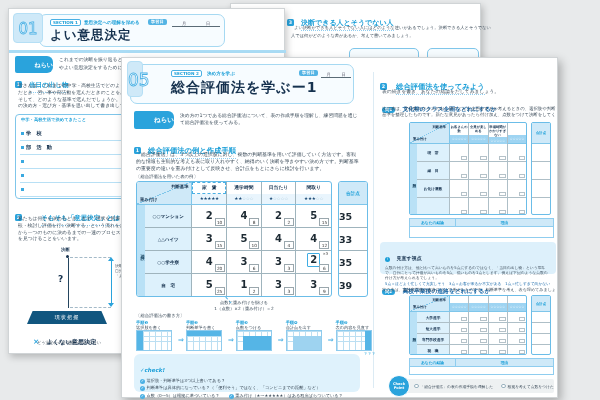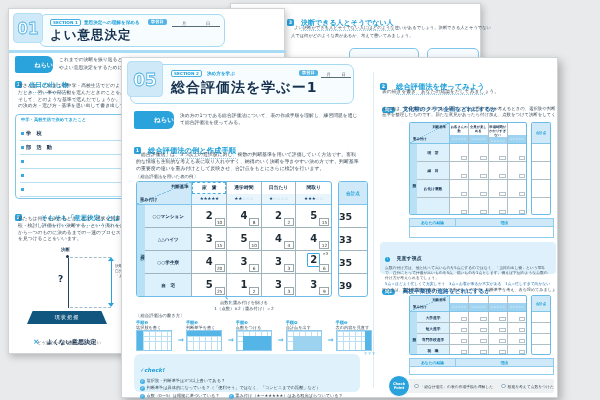--- a/index.html
+++ b/index.html
@@ -4,21 +4,21 @@
 <style>
   *{margin:0;padding:0;box-sizing:border-box}
   html,body{width:600px;height:400px;overflow:hidden;background:#e8eaeb;font-family:"DejaVu Sans",sans-serif}
   .canvas{position:relative;width:600px;height:400px;overflow:hidden}
   .page{position:absolute;background:#fff;border:1px solid #d0d4d6;box-shadow:2px 3px 7px rgba(0,0,0,.22)}
   .abs{position:absolute}
   .nw{white-space:nowrap}
   .blue{color:#1b9fd8}
   .navy{color:#16324f}
   .bodytx{color:#3a4a58}
-  .numtile{background:#cfe9f8;border:1px solid #b5dff5;border-radius:4px;color:#fff;-webkit-text-stroke:.8px #4ab0e4;font-weight:bold;text-align:center}
+  .numtile{background:#cfe9f8;border:1px solid #b5dff5;border-radius:4px;color:#fff;-webkit-text-stroke:.8px #4ab0e4;font-weight:normal;text-align:center}
   .hframe{border:1.2px solid #a6d9f2;border-radius:7px;background:#f7fcff}
   .sectag{display:inline-block;border:1px solid #4ab0e4;border-radius:2px;color:#1b9fd8;font-weight:bold;padding:0 2px;background:#fff}
   .studybadge{display:inline-block;background:#54b4e4;color:#fff;border-radius:2px;font-weight:bold;padding:.5px 3px}
   .dateline{border-bottom:.8px solid #5a6b76;display:flex;justify-content:space-around;color:#556;align-items:flex-end}
   .ribbon{background:#2aa3dc;color:#fff;font-weight:bold;text-align:right;border-radius:2px 6px 6px 2px}
   .nicon{display:inline-block;width:7px;height:7px;background:#2aa3dc;color:#fff;font-size:4.8px;line-height:7px;text-align:center;border-radius:1.5px;font-weight:bold;vertical-align:1px}
   .shead{font-weight:bold;color:#1b9fd8;border-bottom:1px dotted #8fcdef;padding-bottom:1.5px;display:inline-block}
   .pill{display:inline-block;background:#2aa3dc;color:#fff;font-weight:bold;border-radius:5px;padding:.5px 3px}
   
   .ext-main{position:absolute;left:0;top:0;width:196px;height:116px;border:1px solid #6bbde8;border-radius:3px;overflow:hidden;background:#fff}
@@ -180,21 +180,21 @@
     <div class="hframe abs" style="left:8px;top:6px;width:224px;height:40px">
       <span class="sectag abs" style="left:40px;top:5px;font-size:4.2px">SECTION 2</span>
       <span class="abs blue nw" style="left:76px;top:5.5px;font-size:4.6px;font-weight:bold">決め方を学ぶ</span>
       <div class="abs navy nw" style="left:40px;top:14px;font-size:14px;font-weight:bold;letter-spacing:1px">総合評価法を学ぶー1</div>
       <span class="studybadge abs" style="left:168px;top:4.5px;font-size:4.2px">学習日</span>
       <div class="dateline abs" style="left:190px;top:4px;width:30px;height:9px;font-size:4.2px">
         <span>月</span>
         <span>日</span>
       </div>
     </div>
-    <div class="abs numtile" style="left:5px;top:3px;width:36px;height:36px;font-size:17px;line-height:36px">05</div>
+    <div class="abs numtile" style="left:5px;top:3px;width:16px;height:36px;font-size:17px;line-height:36px">05</div>
 
     <div class="ribbon abs" style="left:12px;top:53px;width:40px;height:18px;font-size:6.5px;line-height:18px">ねらい</div>
     <div class="abs bodytx" style="left:58px;top:54px;width:178px;font-size:4.8px;line-height:7px">決め方の1つである総合評価法について、表の作成手順を理解し、練習問題を通じて総合評価法を使ってみる。</div>
 
     <div class="abs" style="left:251px;top:14px;width:1px;height:316px;background:#dcebf4"></div>
 
     <div class="abs" style="left:12px;top:80px">
       <span class="nicon">1</span>
       <span class="shead" style="font-size:7.3px;margin-left:2px">総合評価法の例と作成手順</span>
     </div>

